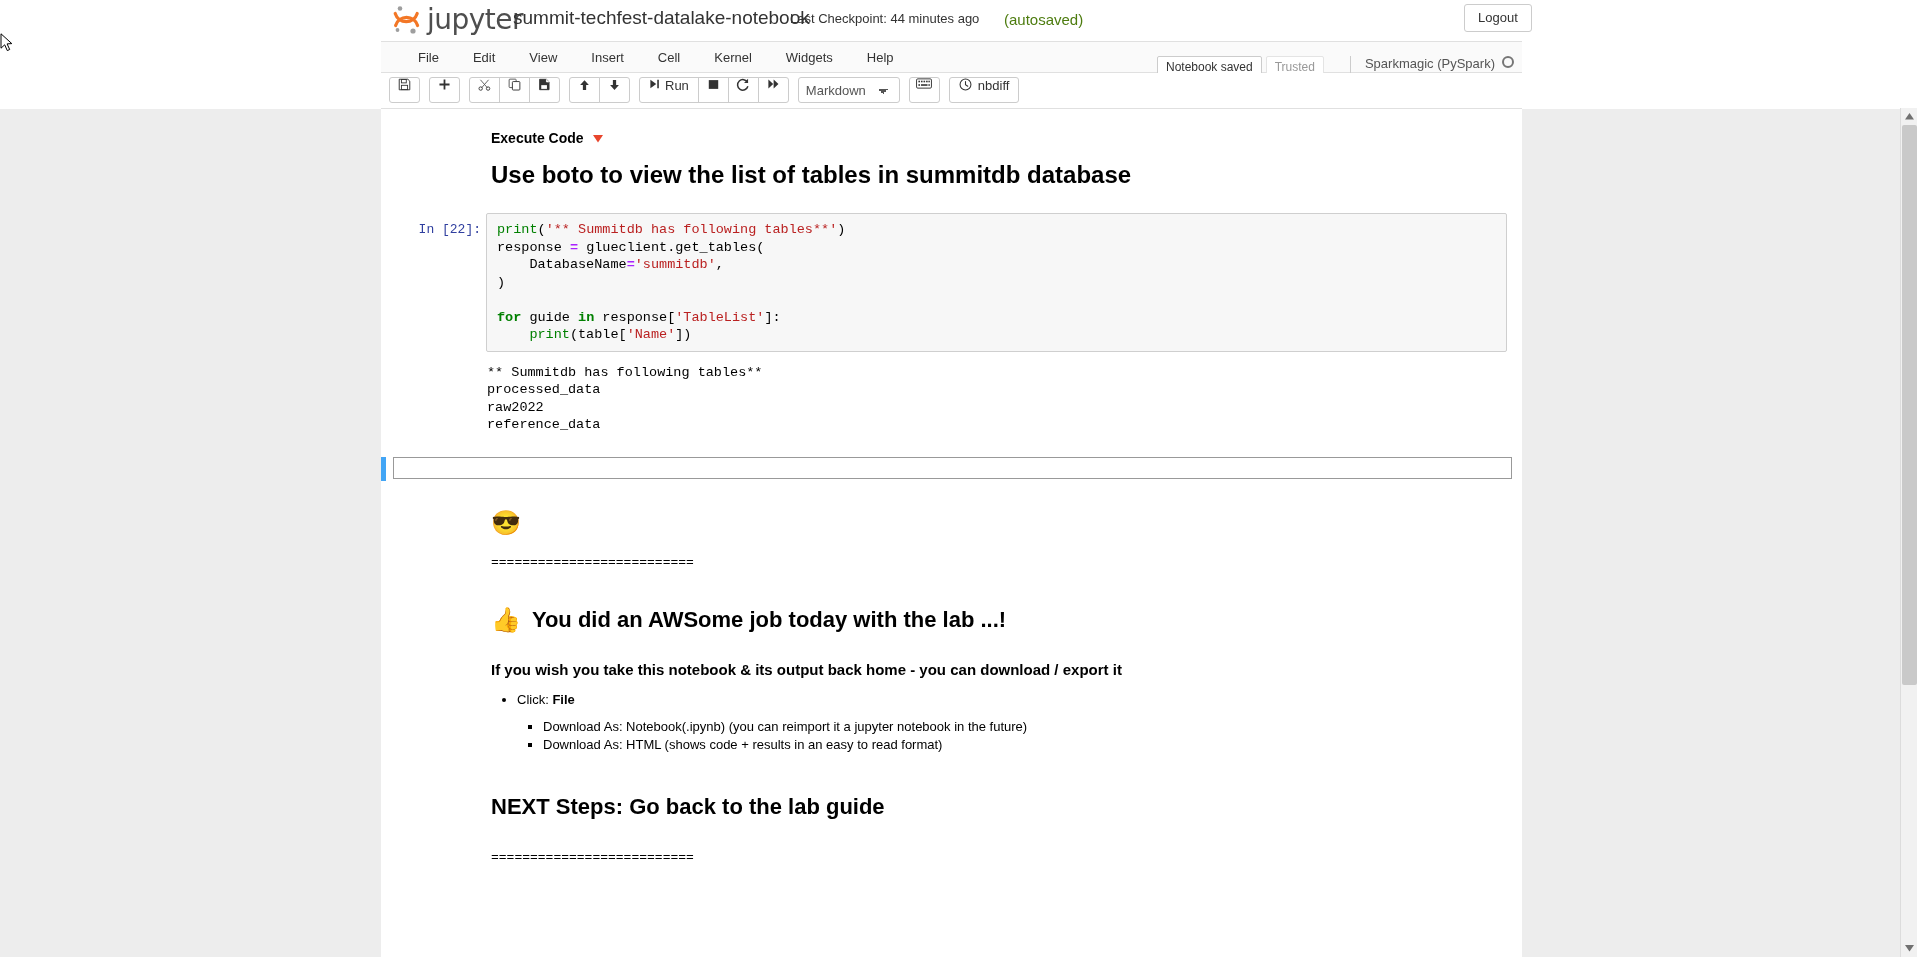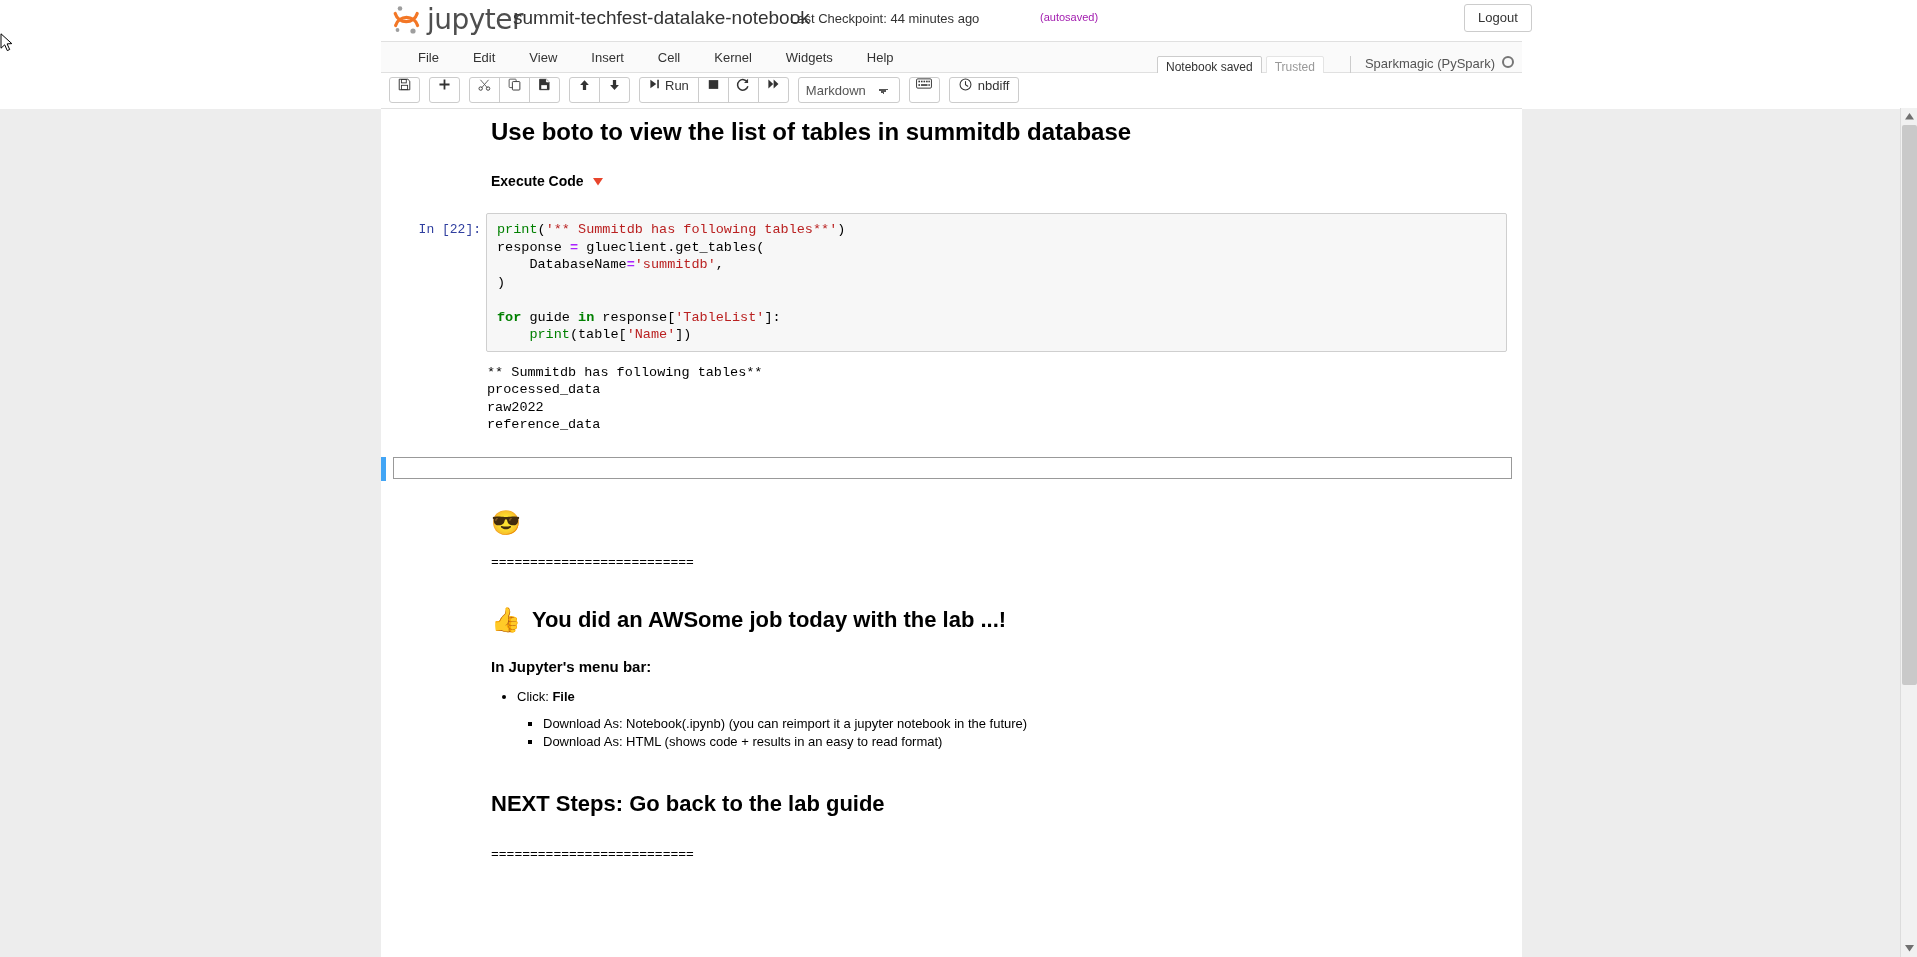--- a/index.html
+++ b/index.html
@@ -63,22 +63,22 @@
   }
   .nb-name {
     position: absolute; left: 513px; top: 7px;
     font-size: 19px; color: #333333;
   }
   .checkpoint {
     position: absolute; left: 790px; top: 11px;
     font-size: 13px; color: #333333;
   }
   .autosaved {
-    position: absolute; left: 1040px; top: 11px;
-    font-size: 11px; color: #a21caf;
+    position: absolute; left: 1004px; top: 11px;
+    font-size: 15px; color: #4d7c0f;
   }
   .logout-btn {
     position: absolute; left: 1464px; top: 4px;
     padding: 5px 13px;
     font-size: 13px; color: #333333;
     background: #ffffff; border: 1px solid #cccccc; border-radius: 3px;
     line-height: 16px; cursor: pointer;
   }
 
   
@@ -416,34 +416,34 @@
           <span>nbdiff</span>
         </div>
       </div>
 
     </div>
   </div>
 
   <div class="nb-body">
     <div class="nb-inner">
 
-      <div class="cell" style="padding-top:8px;">
-        <div class="md">
-          <h1 class="md-h1">Use boto to view the list of tables in summitdb database</h1>
-        </div>
-      </div>
-
       <div class="cell" style="padding-top:20px;">
         <div class="md" style="display:flex;align-items:center;gap:9px;">
           <span class="md-strong">Execute Code</span>
           <span>
             <svg width="10" height="8" viewBox="0 0 10 8">
                 <path d="M0 0h10L5 7.5z" fill="#e8452c"></path>
               </svg>
           </span>
+        </div>
+      </div>
+
+      <div class="cell" style="padding-top:8px;">
+        <div class="md">
+          <h1 class="md-h1">Use boto to view the list of tables in summitdb database</h1>
         </div>
       </div>
 
       <div class="cell" style="padding-top:18px;">
         <div class="code-row">
           <div class="prompt">In [22]:</div>
           <div class="code-area" id="code-area"><span class="tok-fn">print</span><span class="tok-plain">(</span><span class="tok-str">'** Summitdb has following tables**'</span><span class="tok-plain">)</span>
 <span class="tok-plain">response </span><span class="tok-eq">=</span><span class="tok-plain"> glueclient.get_tables(</span>
 <span class="tok-plain">    DatabaseName</span><span class="tok-eq">=</span><span class="tok-str">'summitdb'</span><span class="tok-plain">,</span>
 <span class="tok-plain">)</span>
@@ -471,21 +471,21 @@
           <div class="sep-line" style="margin-top:20px;">==========================</div>
         </div>
       </div>
 
       <div class="cell" style="padding-top:30px;">
         <div class="md">
           <div style="display:flex;align-items:center;gap:11px;">
             <span class="emoji-lg">👍</span>
             <h2 class="md-h2">You did an AWSome job today with the lab ...!</h2>
           </div>
-          <p class="md-p-bold" style="margin-top:23px;">In Jupyter's menu bar:</p>
+          <p class="md-p-bold" style="margin-top:26px;">If you wish you take this notebook &amp; its output back home - you can download / export it</p>
           <ul class="md-ul" style="margin-top:14px;">
             <li>
               <span>Click: </span><b>File</b>
               <ul style="margin-top:11px;">
                 <li style="margin-top:2px;">Download As: Notebook(.ipynb) (you can reimport it a jupyter notebook in the future)</li>
                 <li style="margin-top:2px;">Download As: HTML (shows code + results in an easy to read format)</li>
               </ul>
             </li>
           </ul>
         </div>

